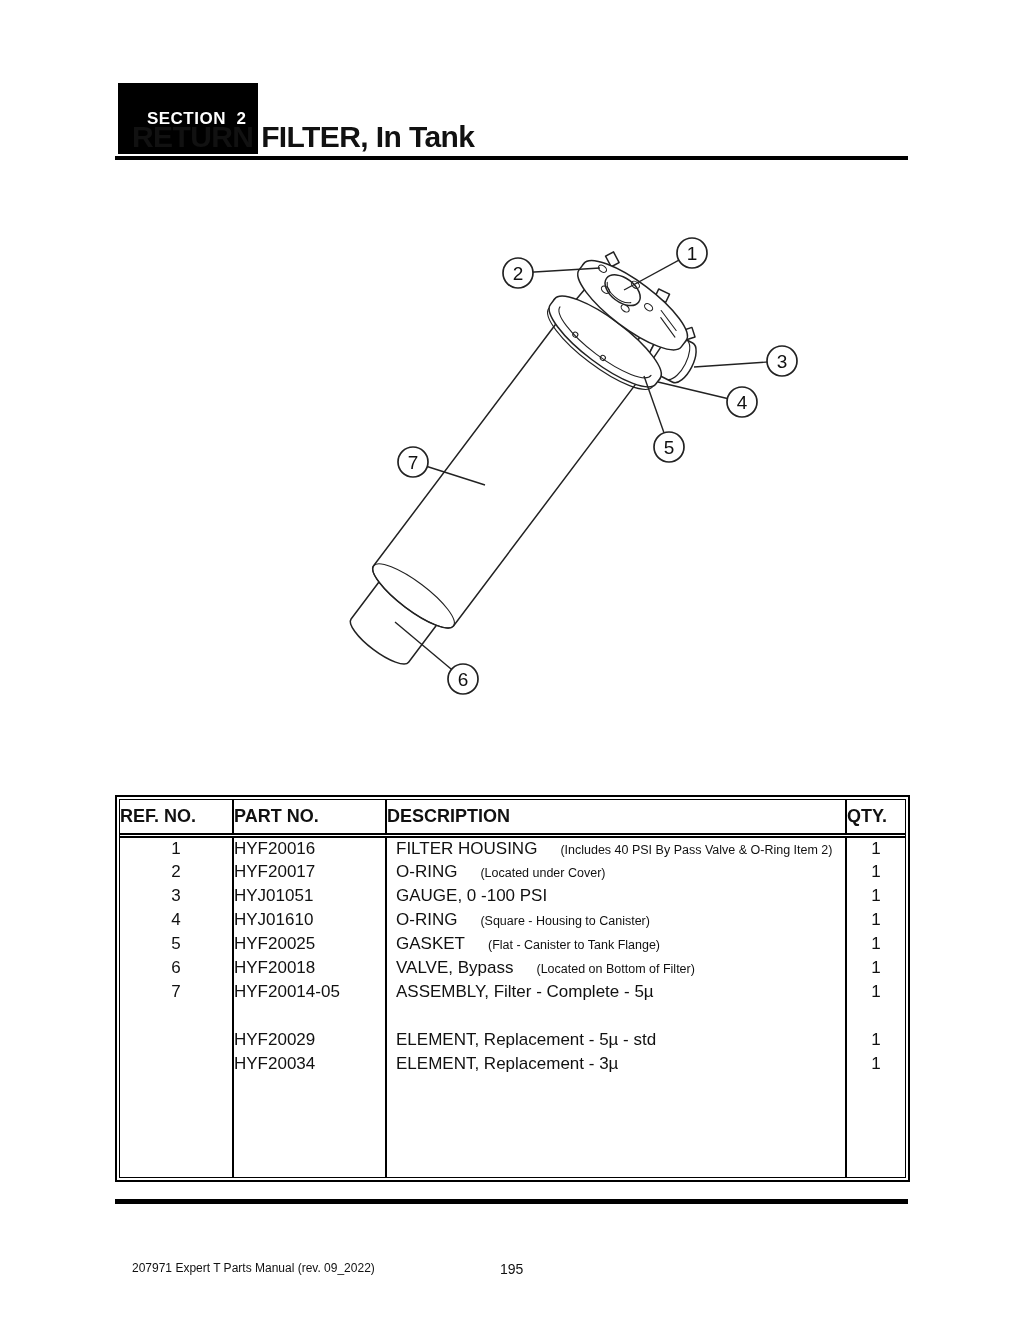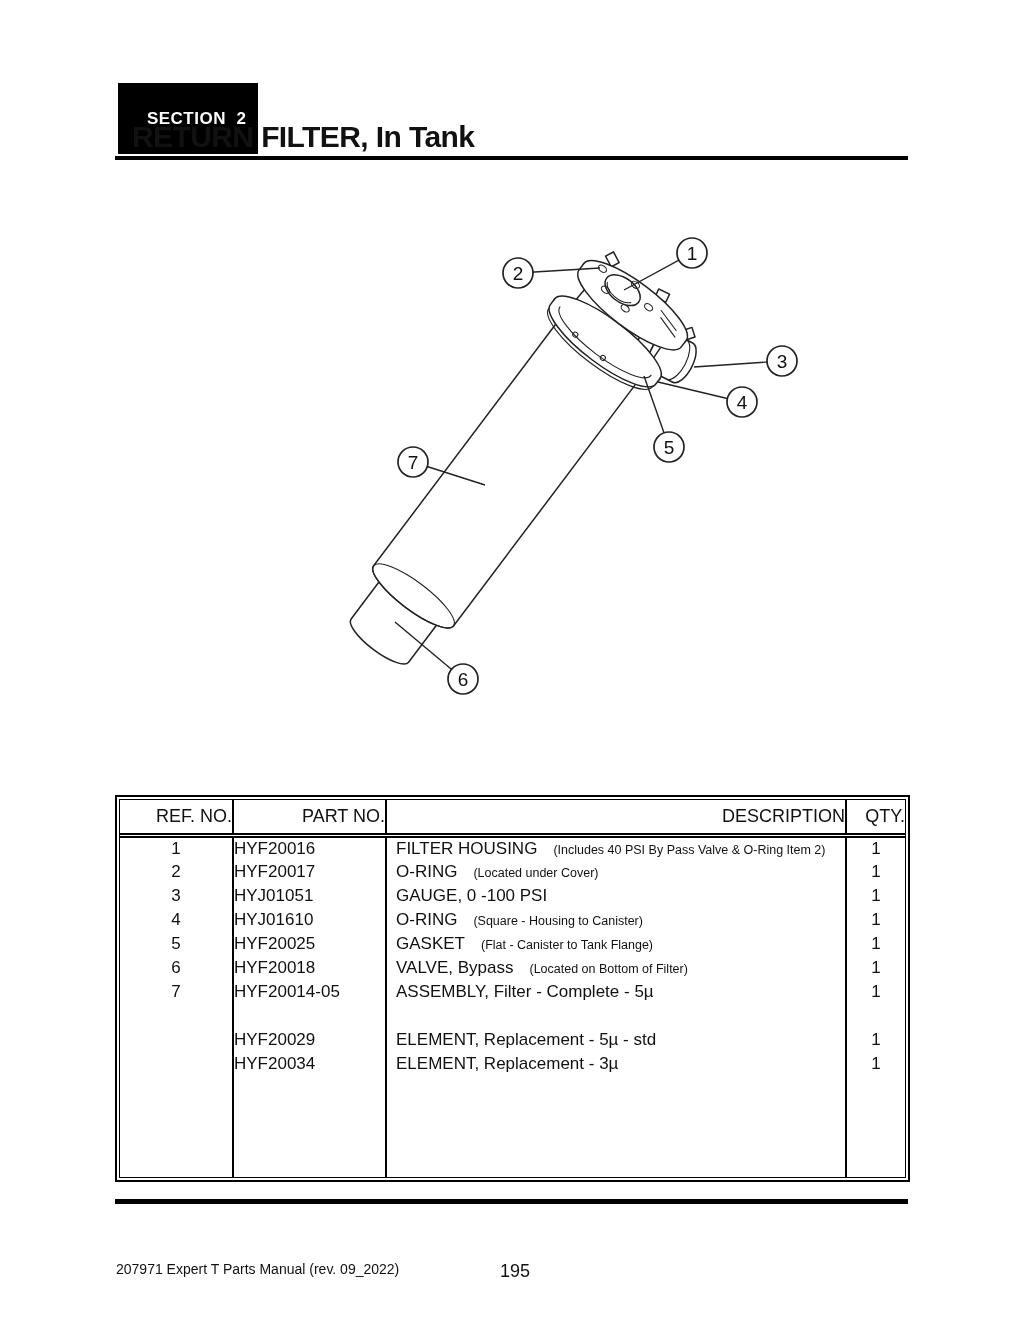--- a/index.html
+++ b/index.html
@@ -21,33 +21,33 @@
   .thin{stroke:#222;fill:none;stroke-width:1.1;stroke-linecap:round}
   .leader{stroke:#222;stroke-width:1.4}
   .bubble{fill:#fff;stroke:#222;stroke-width:1.7}
   .bubble-num{font-family:"Liberation Sans",sans-serif;font-size:19px;fill:#111;text-anchor:middle}
 
   
   .tbl-wrap{position:absolute;left:115px;top:795px;width:795px;height:387px;
             border:2.5px solid #000;padding:2px;box-sizing:border-box;background:#fff}
   .tbl-inner{border:1.2px solid #000;width:100%;height:100%;box-sizing:border-box}
   table{width:100%;height:100%;border-collapse:collapse;table-layout:fixed}
-  th{border-bottom:5px double #000;font-size:18px;font-weight:normal;height:33px;padding:0;text-align:right}
+  th{border-bottom:5px double #000;font-size:18px;font-weight:bold;height:33px;padding:0;text-align:left}
   th:not(:last-child),td:not(:last-child){border-right:2px solid #000}
   td{font-size:17px;padding:0;vertical-align:middle;overflow:hidden;white-space:nowrap}
   tbody tr{height:24px}
   tbody tr.filler{height:auto}
   .c-ref,.c-qty{text-align:center}
   .c-part{}
   .c-desc{padding-left:9px}
-  .nt{font-size:12.5px;margin-left:16px}
-
-  
-  .f-left{position:absolute;left:116px;top:1261px;font-size:14px}
-  .f-page{position:absolute;left:500px;top:1261px;font-size:18px}
+  .nt{font-size:12.5px;margin-left:23px}
+
+  
+  .f-left{position:absolute;left:132px;top:1261px;font-size:12px}
+  .f-page{position:absolute;left:500px;top:1261px;font-size:14px}
 </style>
 </head>
 <body>
 
 <div class="page">
 
   <div class="badge">
     <span>SECTION  2</span>
   </div>
   <h1 class="title">RETURN FILTER, In Tank</h1>

